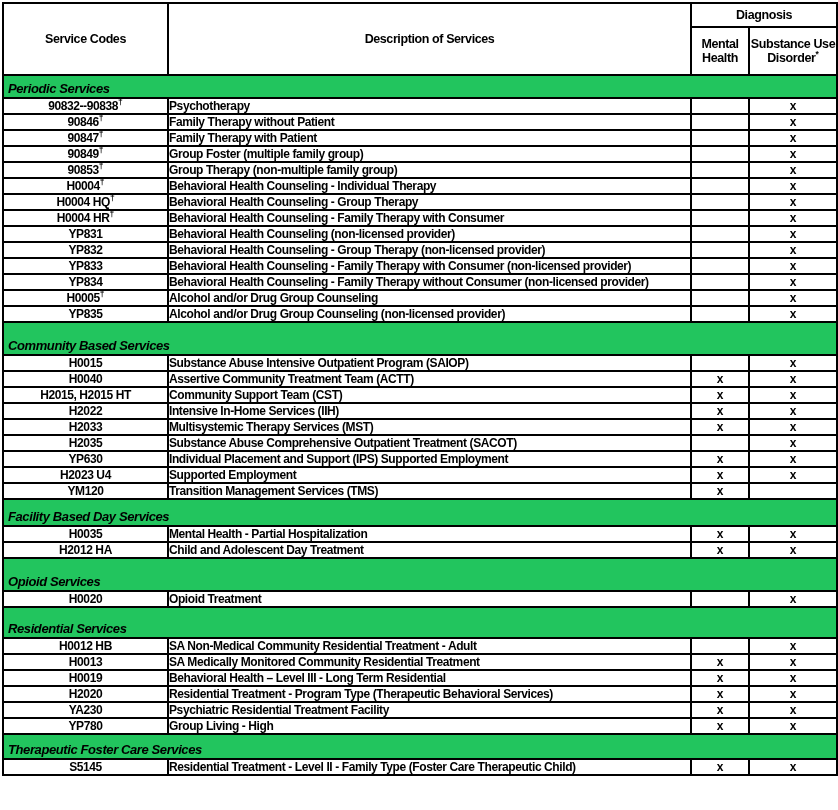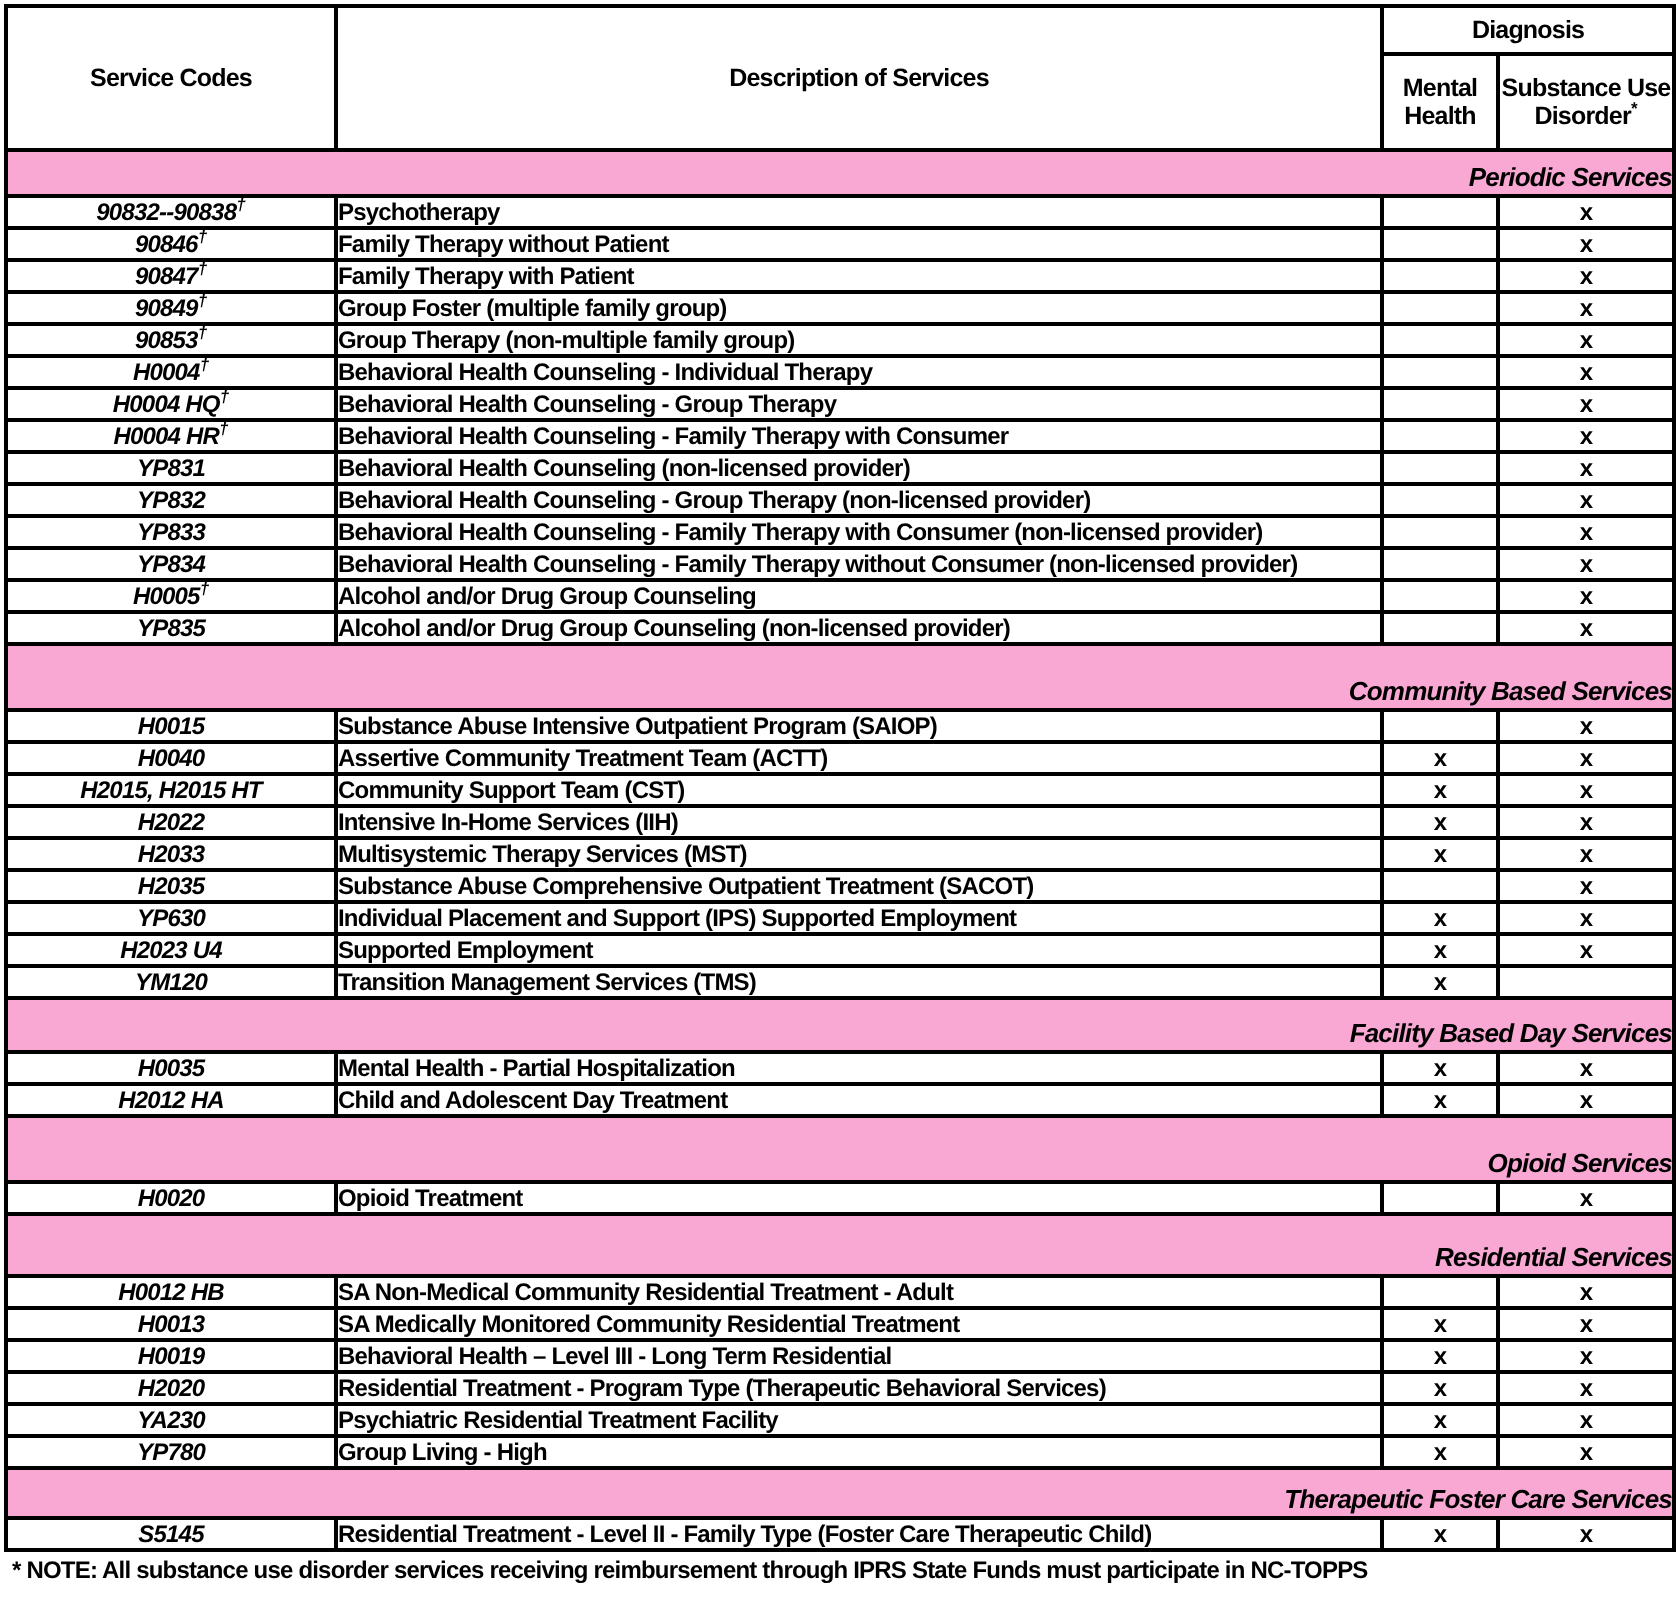--- a/index.html
+++ b/index.html
@@ -31,38 +31,37 @@
     line-height: 1.12;
     font-size: 12.5px;
   }
   th.h-diagnosis { height: 22px; }
   th.h-sub { height: 46px; text-align: center; }
   td.code {
     text-align: center;
     vertical-align: middle;
     line-height: 13px;
     height: 12px;
-    font-style: italic;
   }
   td.desc {
     text-align: left;
     vertical-align: middle;
     padding-left: 0;
     line-height: 14px;
   }
   td.mark {
     text-align: center;
     vertical-align: bottom;
     line-height: 13px;
   }
   tr.section-row td {
-    background: #f9a8d4;
+    background: #22c55e;
     font-style: italic;
     font-size: 13px;
-    text-align: right;
+    text-align: left;
     vertical-align: bottom;
     padding: 0 0 1px 4px;
   }
   tr.sec-0 td { height: 20px; }
   tr.sec-1 td { height: 30px; margin-top: 43px; }
   tr.sec-2 td { height: 24px; }
   tr.sec-3 td { height: 30px; }
   tr.sec-4 td { height: 28px; }
   tr.sec-5 td { height: 22px; }
   sup {
@@ -314,14 +313,13 @@
           <td colspan="4">Therapeutic Foster Care Services</td>
         </tr>
         <tr class="data-row">
           <td class="code"><span>S5145</span></td>
           <td class="desc">Residential Treatment - Level II - Family Type (Foster Care Therapeutic Child)</td>
           <td class="mark">x</td>
           <td class="mark">x</td>
         </tr>
       </tbody>
   </table>
-  <div class="footnote">* NOTE: All substance use disorder services receiving reimbursement through IPRS State Funds must participate in NC-TOPPS</div>
 </div>
 
 </body></html>

